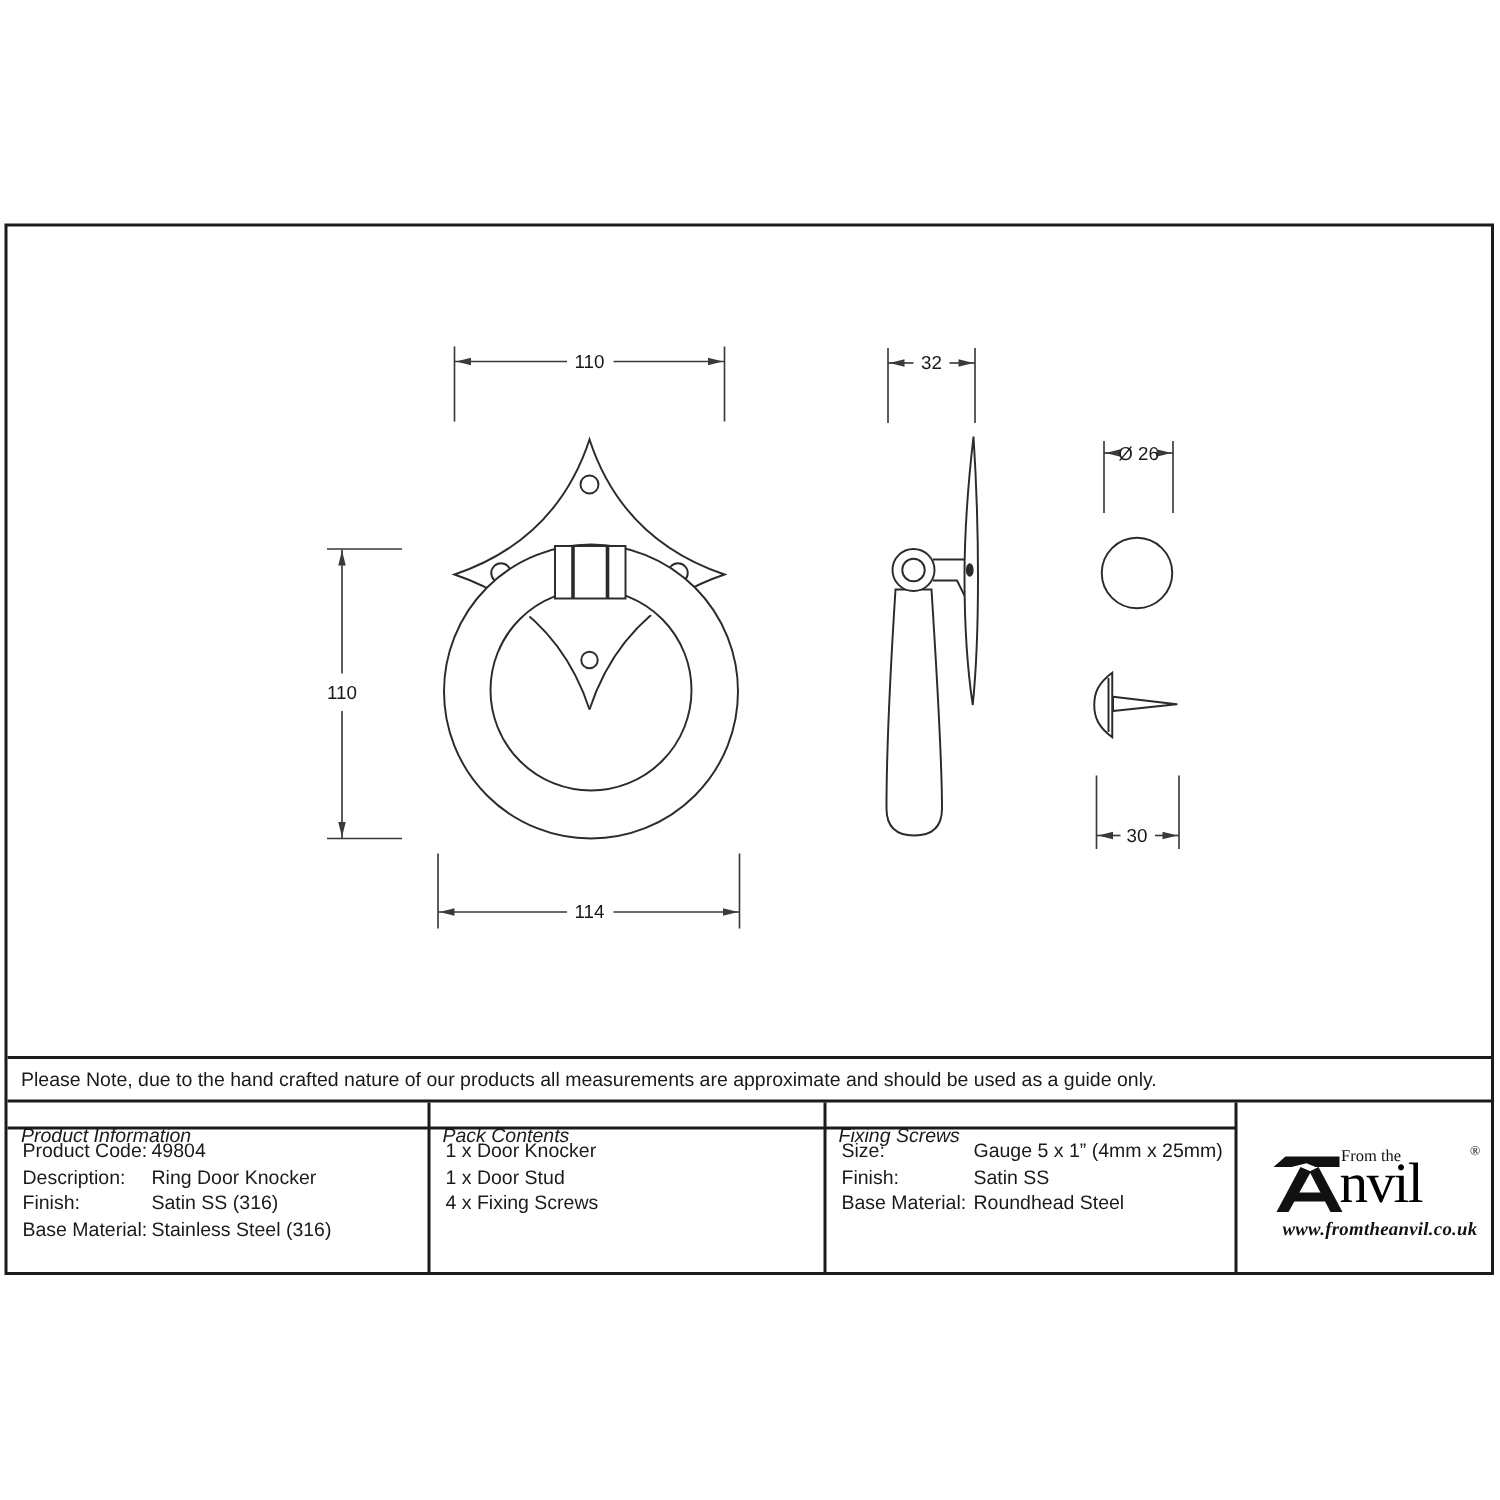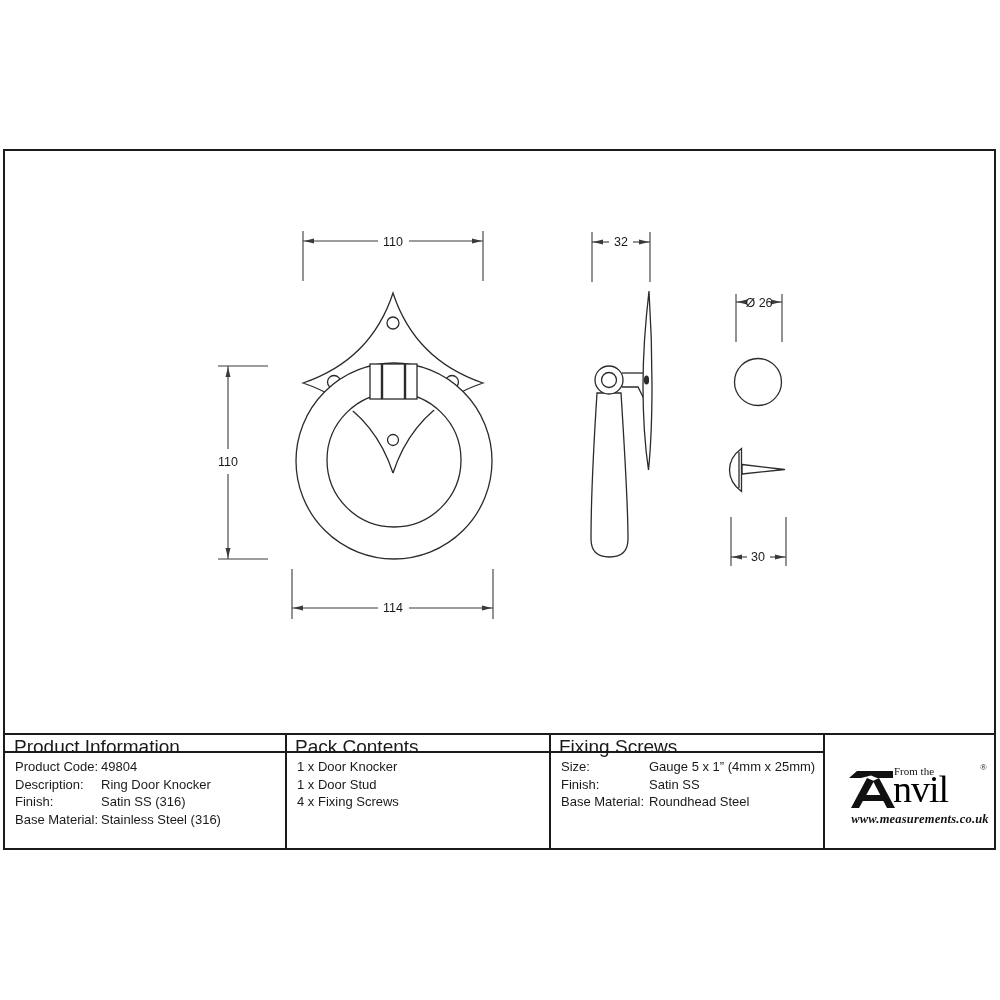--- a/index.html
+++ b/index.html
@@ -15,21 +15,21 @@
               border-top:2px solid #1b1b1b; box-sizing:content-box;
               display:flex; align-items:center; padding-left:9px; width:980px;
               font-size:13px; }
 
   .tbl { position:absolute; left:0; top:582px; width:989px; height:115px;
          border-top:2px solid #1b1b1b; box-sizing:border-box; }
   .vline { position:absolute; top:0; width:2px; height:113px; background:#1b1b1b; }
   .vl-1 { left:280px; } .vl-2 { left:544px; } .vl-3 { left:818px; }
   .hline { position:absolute; left:0; top:16px; width:819px; height:2px; background:#1b1b1b; }
 
-  .col-header { position:absolute; top:1px; font-size:19px; }
+  .col-header { position:absolute; top:14px; font-size:13px;font-style:italic; }
   .ch-1 { left:9px; } .ch-2 { left:290px;text-align:center; } .ch-3 { left:554px; }
 
   .kv-block { position:absolute; top:23px; font-size:13px; }
   .kv-1 { left:10px; } .kv-3 { left:556px; }
   .kv { display:flex; height:17.5px; line-height:17.5px; }
   .kv-1 .kv-label { width:86px; } .kv-3 .kv-label { width:88px; }
 
   .list-block { position:absolute; left:292px; top:23px; font-size:13px; }
   .list-block div { height:17.5px; line-height:17.5px; }
 
@@ -161,20 +161,23 @@
       <line class="dim" x1="731" y1="517" x2="731" y2="566"></line>
       <line class="dim" x1="786" y1="517" x2="786" y2="566"></line>
       <line class="dim" x1="731" y1="557" x2="747" y2="557"></line>
       <line class="dim" x1="770" y1="557" x2="786" y2="557"></line>
       <polygon class="arr" points="732,557 742,554.5 742,559.5"></polygon>
       <polygon class="arr" points="785,557 775,554.5 775,559.5"></polygon>
       <text x="758" y="561" text-anchor="middle">30</text>
     </g>
   </svg>
 
+  <div class="note-row">
+    <span>Please Note, due to the hand crafted nature of our products all measurements are approximate and should be used as a guide only.</span>
+  </div>
 
   <div class="tbl">
     <div class="vline vl-1"></div>
     <div class="vline vl-2"></div>
     <div class="vline vl-3"></div>
     <div class="hline"></div>
 
     <div class="col-header ch-1">Product Information</div>
     <div class="col-header ch-2">Pack Contents</div>
     <div class="col-header ch-3">Fixing Screws</div>
@@ -223,17 +226,17 @@
       <div class="logo">
         <svg class="anvil-a" width="48" height="40" viewBox="0 0 48 40">
           <polygon fill="#111" points="1,10 9,3 45,3 45,10 29,10 23,7.5 13,10"></polygon>
           <polygon fill="#111" points="19,10 3,40 11,40 26,13"></polygon>
           <polygon fill="#111" points="25,13 39,40 47,40 31,10"></polygon>
           <polygon fill="#111" points="13,27 35,27 37.5,33 10.5,33"></polygon>
         </svg>
         <span class="nvil">nvil</span>
         <span class="from-the">From the</span>
         <span class="reg">®</span>
-        <div class="website">www.measurements.co.uk</div>
+        <div class="website">www.fromtheanvil.co.uk</div>
       </div>
     </div>
   </div>
 </div>
 
 </body></html>

